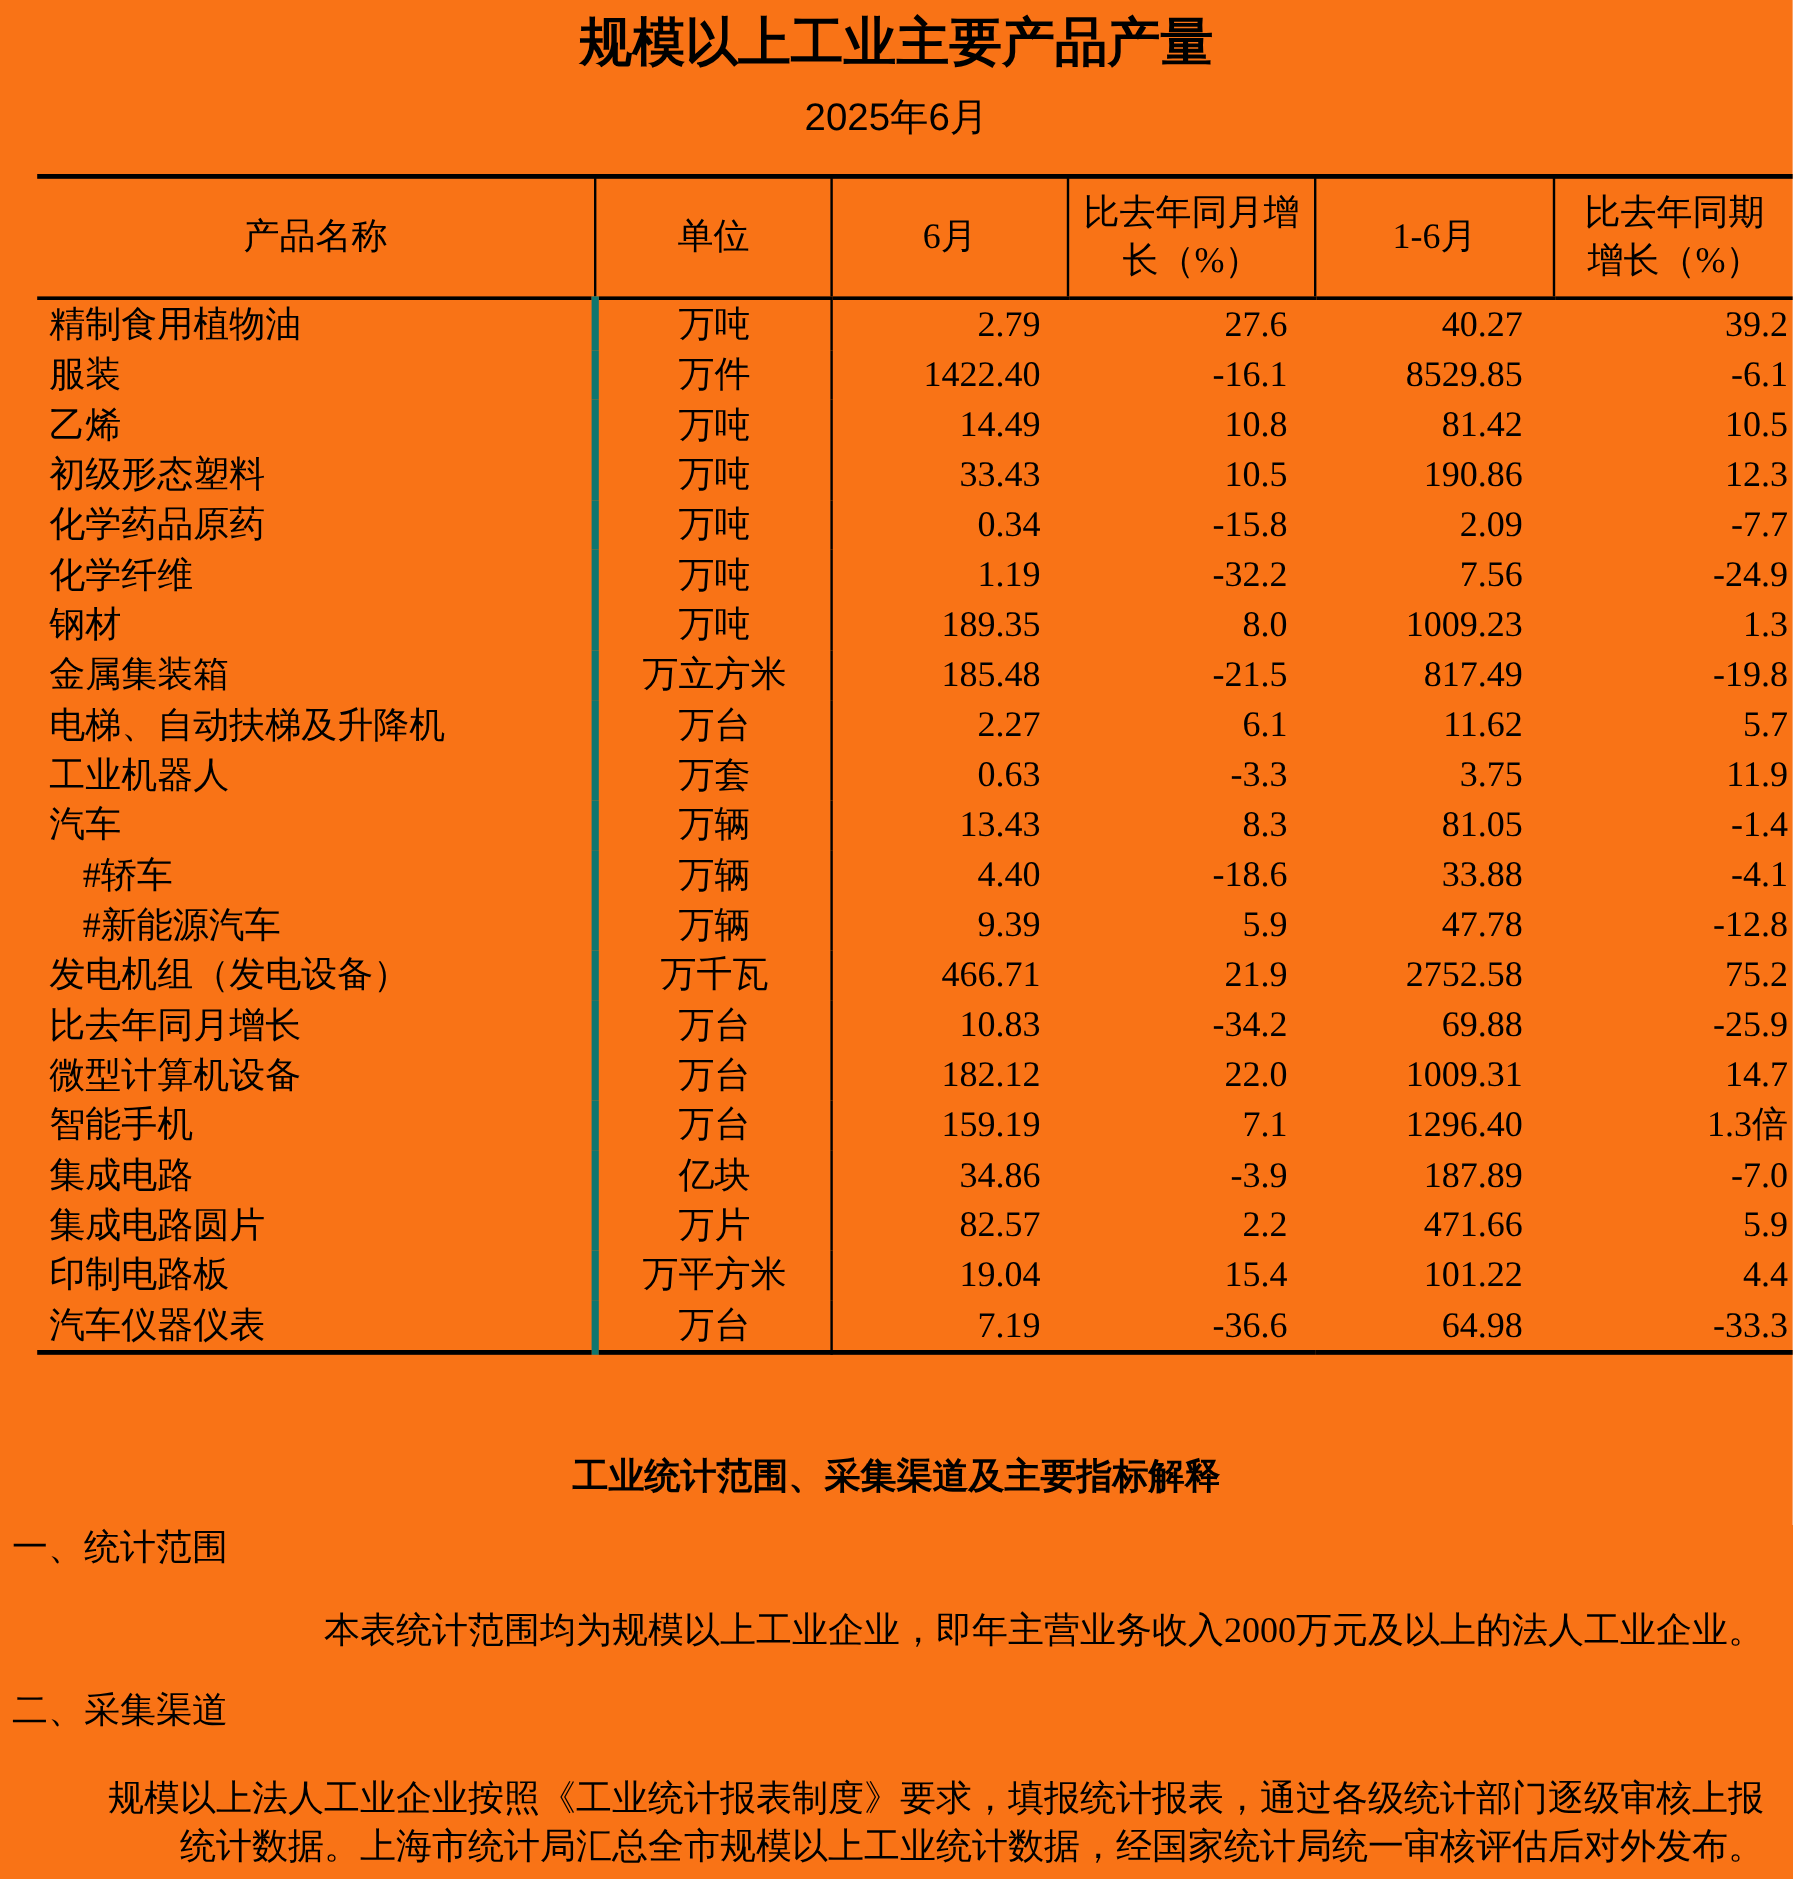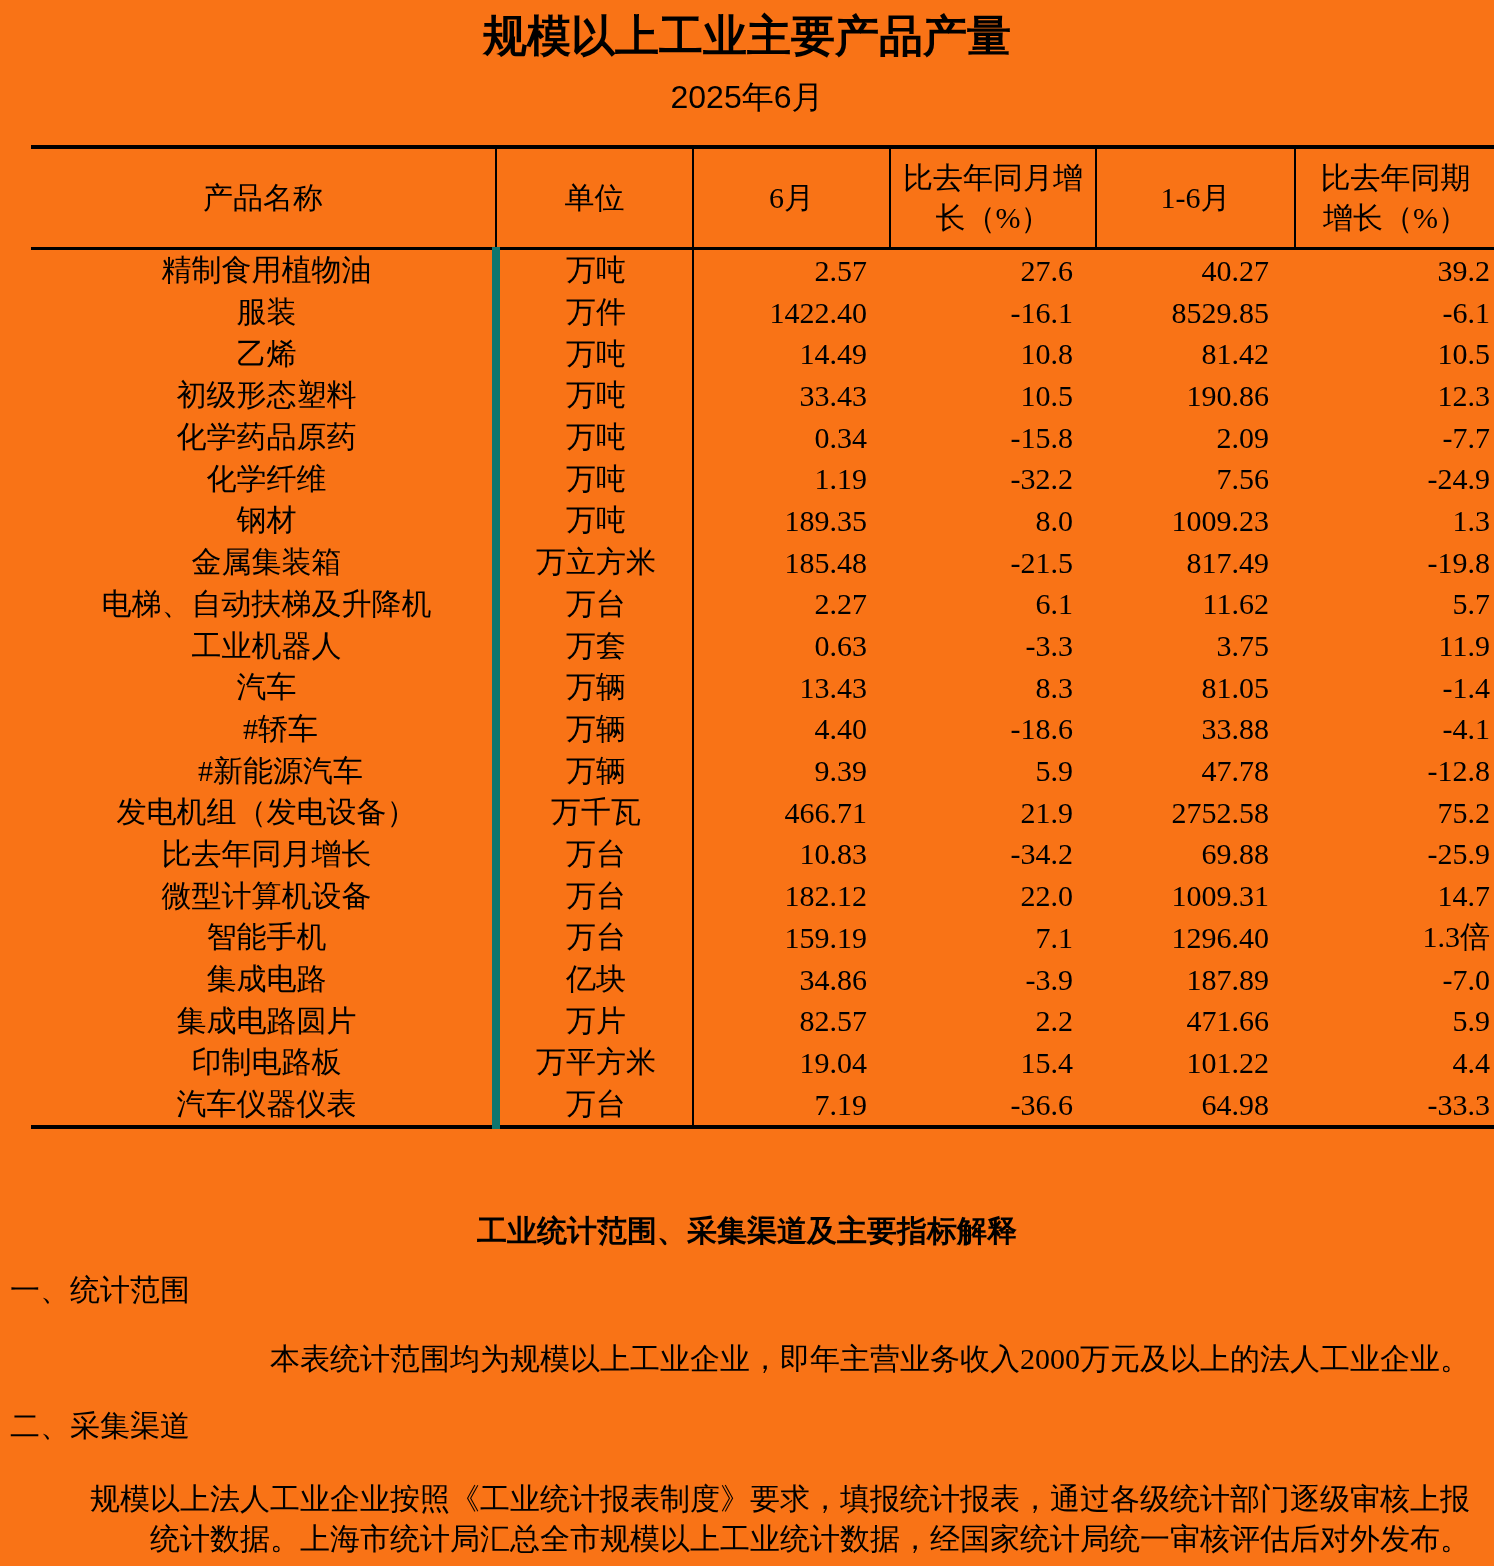--- a/index.html
+++ b/index.html
@@ -62,23 +62,23 @@
   }
   .stats-table thead th:first-child { border-left: none; }
   .stats-table thead th:last-child { border-right: 2px solid #000; }
   .stats-table tbody td {
     height: 41.7px;
     padding: 0;
     vertical-align: middle;
     white-space: nowrap;
   }
   .stats-table tbody td:nth-child(1) {
-    text-align: center;
+    text-align: left;
     padding-left: 10px;
-    border-right: 8px solid #0f766e;
+    border-right: 6px solid #0f766e;
   }
   .stats-table tbody td.indent { padding-left: 38px; }
   .stats-table tbody td:nth-child(2) {
     text-align: center;
     border-right: 2px solid #000;
   }
   .stats-table tbody td:nth-child(3) { text-align: right; padding-right: 23px; }
   .stats-table tbody td:nth-child(4) { text-align: right; padding-right: 23px; }
   .stats-table tbody td:nth-child(5) { text-align: right; padding-right: 26px; }
   .stats-table tbody td:nth-child(6) { text-align: right; padding-right: 6px; }
@@ -138,21 +138,21 @@
           <th>6月</th>
           <th>比去年同月增长（%）</th>
           <th>1-6月</th>
           <th>比去年同期增长（%）</th>
         </tr>
     </thead>
     <tbody id="body-rows">
         <tr>
           <td>精制食用植物油</td>
           <td>万吨</td>
-          <td>2.57</td>
+          <td>2.79</td>
           <td>27.6</td>
           <td>40.27</td>
           <td>39.2</td>
         </tr>
         <tr>
           <td>服装</td>
           <td>万件</td>
           <td>1422.40</td>
           <td>-16.1</td>
           <td>8529.85</td>

